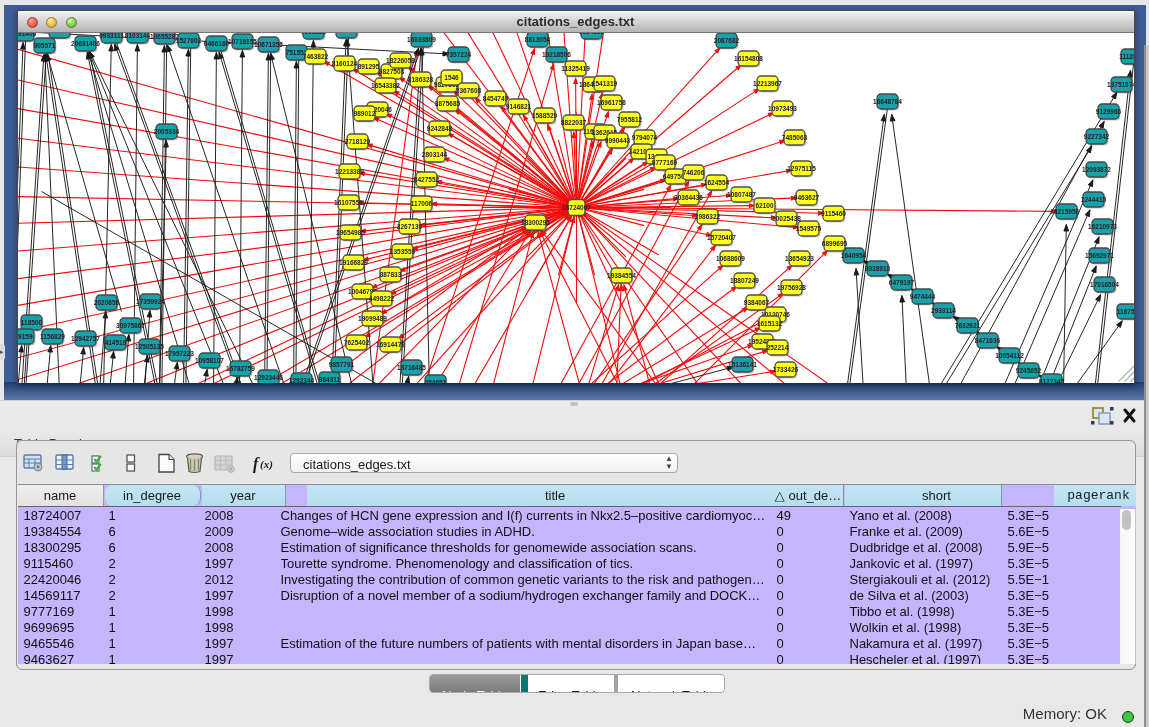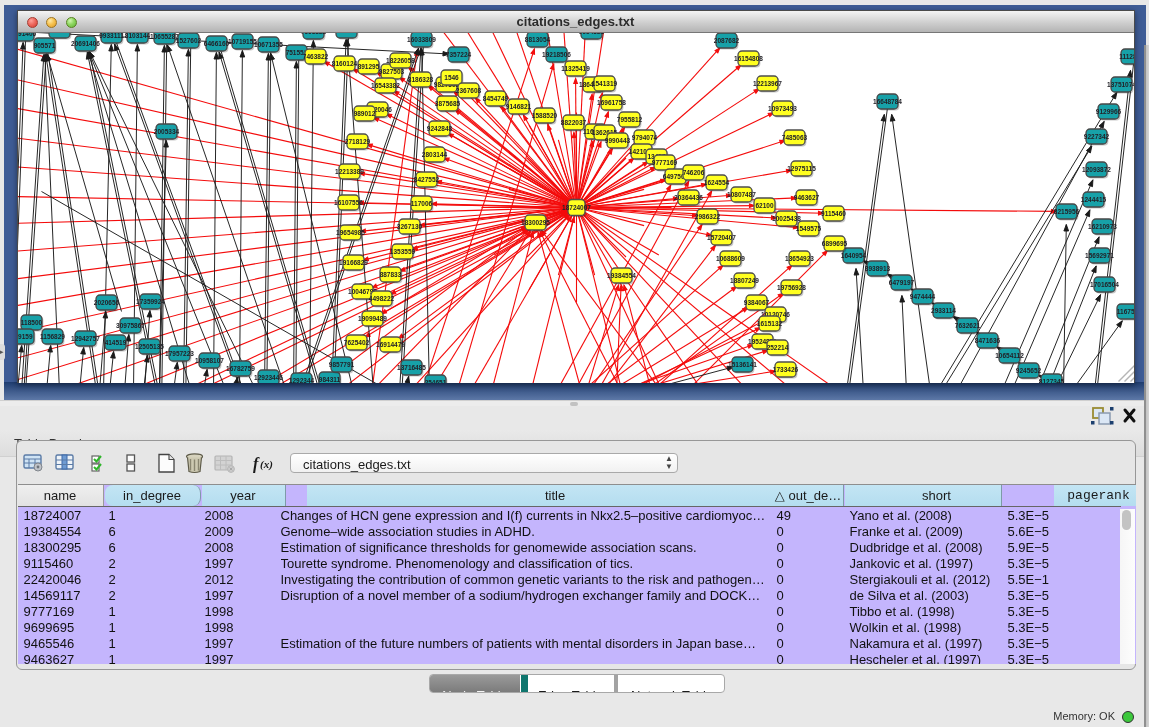--- a/index.html
+++ b/index.html
@@ -48,21 +48,21 @@
 .c2{position:absolute;left:187px;width:70px;} .c3{position:absolute;left:263px;width:495px;overflow:hidden;white-space:nowrap;}
 .c4{position:absolute;left:759px;width:65px;} .c5{position:absolute;left:832px;width:155px;}
 .c6{position:absolute;left:990px;width:100px;}
 #vscroll { position:absolute; right:1px; top:24px; width:15px; height:155px; background:linear-gradient(to right,#f6f6f6,#fdfdfd); }
 #vthumb { position:absolute; left:2.5px; top:1px; width:9px; height:20px; border-radius:4.5px; background:#c3c3c3; }
 
 #tabs { position:absolute; left:429px; top:274px; width:296px; height:19px;
   border:1px solid #a8a8a8; border-radius:4px; background:#fff; font-size:13px; overflow:hidden;}
 #tabs .seg { position:absolute; top:0; height:19px; text-align:center; padding-top:13px; color:#1a1a1a;}
 #tabs .sel { background:linear-gradient(#9a9a9a,#787878); color:#f4f4f4; }
-#memline { position:absolute; right:34px; bottom:5px; font-size:11px; color:#333; }
+#memline { position:absolute; right:42px; bottom:5px; font-size:15px; color:#333; }
 #memdot { position:absolute; right:15px; bottom:4px; width:12.5px; height:12.5px; border-radius:50%;
   background:#3cc83c; border:1.3px solid #333; }
 #rightstrip { position:absolute; left:1144px; top:45px; width:5px; height:682px;
   background:linear-gradient(to right,#8f8f8f 1.5px,#c6c6c6 2.5px,#d5d5d5); }
 #lefttab { position:absolute; left:0px; top:344px; width:5px; height:16px;
   background:#dcdcdc; border-radius:0 3px 3px 0; color:#555; font-size:7px; line-height:16px; }
 </style>
 </head>
 <body>
 <div id="stage">

